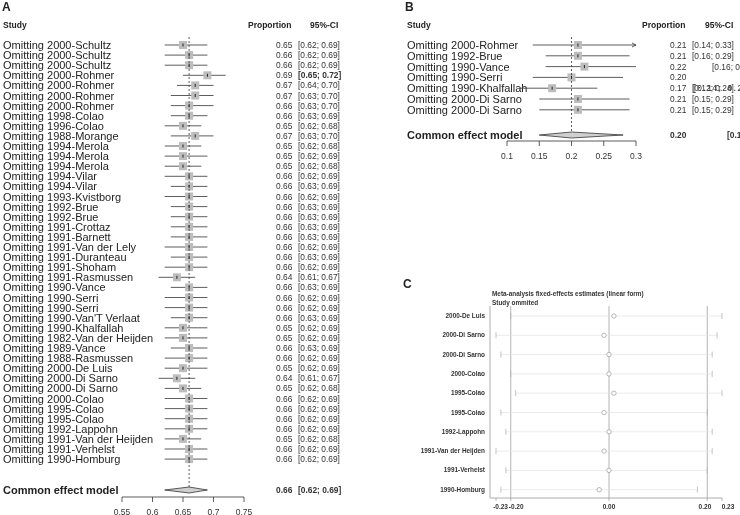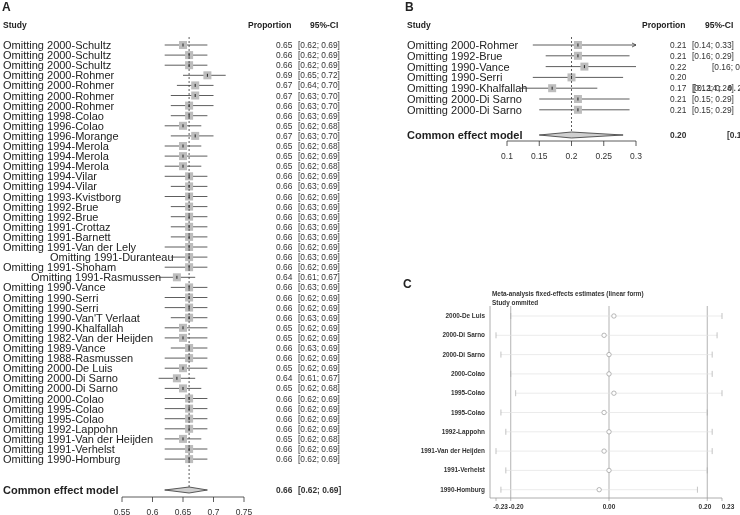--- a/index.html
+++ b/index.html
@@ -31,37 +31,37 @@
       <div class="abs row-val" style="left:276px;top:40px;">0.65</div>
       <div class="abs row-val" style="left:298px;top:40px;">[0.62; 0.69]</div>
       <div class="abs row-label" style="left:3px;top:50.1px;">Omitting 2000-Schultz</div>
       <div class="abs row-val" style="left:276px;top:50.1px;">0.66</div>
       <div class="abs row-val" style="left:298px;top:50.1px;">[0.62; 0.69]</div>
       <div class="abs row-label" style="left:3px;top:60.2px;">Omitting 2000-Schultz</div>
       <div class="abs row-val" style="left:276px;top:60.2px;">0.66</div>
       <div class="abs row-val" style="left:298px;top:60.2px;">[0.62; 0.69]</div>
       <div class="abs row-label" style="left:3px;top:70.3px;">Omitting 2000-Rohmer</div>
       <div class="abs row-val" style="left:276px;top:70.3px;">0.69</div>
-      <div class="abs row-val" style="left:298px;top:70.3px;">[0.65; 0.72]</div>
+      <div class="abs row-val" style="left:298px;top:70.3px;font-weight:bold;">[0.65; 0.72]</div>
       <div class="abs row-label" style="left:3px;top:80.4px;">Omitting 2000-Rohmer</div>
       <div class="abs row-val" style="left:276px;top:80.4px;">0.67</div>
       <div class="abs row-val" style="left:298px;top:80.4px;">[0.64; 0.70]</div>
       <div class="abs row-label" style="left:3px;top:90.5px;">Omitting 2000-Rohmer</div>
       <div class="abs row-val" style="left:276px;top:90.5px;">0.67</div>
       <div class="abs row-val" style="left:298px;top:90.5px;">[0.63; 0.70]</div>
       <div class="abs row-label" style="left:3px;top:100.6px;">Omitting 2000-Rohmer</div>
       <div class="abs row-val" style="left:276px;top:100.6px;">0.66</div>
       <div class="abs row-val" style="left:298px;top:100.6px;">[0.63; 0.70]</div>
       <div class="abs row-label" style="left:3px;top:110.7px;">Omitting 1998-Colao</div>
       <div class="abs row-val" style="left:276px;top:110.7px;">0.66</div>
       <div class="abs row-val" style="left:298px;top:110.7px;">[0.63; 0.69]</div>
       <div class="abs row-label" style="left:3px;top:120.8px;">Omitting 1996-Colao</div>
       <div class="abs row-val" style="left:276px;top:120.8px;">0.65</div>
       <div class="abs row-val" style="left:298px;top:120.8px;">[0.62; 0.68]</div>
-      <div class="abs row-label" style="left:3px;top:130.89999999999998px;">Omitting 1996-Morange</div>
+      <div class="abs row-label" style="left:3px;top:130.89999999999998px;">Omitting 1988-Morange</div>
       <div class="abs row-val" style="left:276px;top:130.89999999999998px;">0.67</div>
       <div class="abs row-val" style="left:298px;top:130.89999999999998px;">[0.63; 0.70]</div>
       <div class="abs row-label" style="left:3px;top:141px;">Omitting 1994-Merola</div>
       <div class="abs row-val" style="left:276px;top:141px;">0.65</div>
       <div class="abs row-val" style="left:298px;top:141px;">[0.62; 0.68]</div>
       <div class="abs row-label" style="left:3px;top:151.1px;">Omitting 1994-Merola</div>
       <div class="abs row-val" style="left:276px;top:151.1px;">0.65</div>
       <div class="abs row-val" style="left:298px;top:151.1px;">[0.62; 0.69]</div>
       <div class="abs row-label" style="left:3px;top:161.2px;">Omitting 1994-Merola</div>
       <div class="abs row-val" style="left:276px;top:161.2px;">0.65</div>
@@ -83,27 +83,27 @@
       <div class="abs row-val" style="left:298px;top:211.7px;">[0.63; 0.69]</div>
       <div class="abs row-label" style="left:3px;top:221.79999999999998px;">Omitting 1991-Crottaz</div>
       <div class="abs row-val" style="left:276px;top:221.79999999999998px;">0.66</div>
       <div class="abs row-val" style="left:298px;top:221.79999999999998px;">[0.63; 0.69]</div>
       <div class="abs row-label" style="left:3px;top:231.9px;">Omitting 1991-Barnett</div>
       <div class="abs row-val" style="left:276px;top:231.9px;">0.66</div>
       <div class="abs row-val" style="left:298px;top:231.9px;">[0.63; 0.69]</div>
       <div class="abs row-label" style="left:3px;top:242px;">Omitting 1991-Van der Lely</div>
       <div class="abs row-val" style="left:276px;top:242px;">0.66</div>
       <div class="abs row-val" style="left:298px;top:242px;">[0.62; 0.69]</div>
-      <div class="abs row-label" style="left:3px;top:252.10000000000002px;margin-left:47px;">Omitting 1991-Duranteau</div>
+      <div class="abs row-label" style="left:3px;top:252.10000000000002px;">Omitting 1991-Duranteau</div>
       <div class="abs row-val" style="left:276px;top:252.10000000000002px;">0.66</div>
       <div class="abs row-val" style="left:298px;top:252.10000000000002px;">[0.63; 0.69]</div>
       <div class="abs row-label" style="left:3px;top:262.2px;">Omitting 1991-Shoham</div>
       <div class="abs row-val" style="left:276px;top:262.2px;">0.66</div>
       <div class="abs row-val" style="left:298px;top:262.2px;">[0.62; 0.69]</div>
-      <div class="abs row-label" style="left:3px;top:272.29999999999995px;margin-left:28px;">Omitting 1991-Rasmussen</div>
+      <div class="abs row-label" style="left:3px;top:272.29999999999995px;">Omitting 1991-Rasmussen</div>
       <div class="abs row-val" style="left:276px;top:272.29999999999995px;">0.64</div>
       <div class="abs row-val" style="left:298px;top:272.29999999999995px;">[0.61; 0.67]</div>
       <div class="abs row-label" style="left:3px;top:282.4px;">Omitting 1990-Vance</div>
       <div class="abs row-val" style="left:276px;top:282.4px;">0.66</div>
       <div class="abs row-val" style="left:298px;top:282.4px;">[0.63; 0.69]</div>
       <div class="abs row-label" style="left:3px;top:292.5px;">Omitting 1990-Serri</div>
       <div class="abs row-val" style="left:276px;top:292.5px;">0.66</div>
       <div class="abs row-val" style="left:298px;top:292.5px;">[0.62; 0.69]</div>
       <div class="abs row-label" style="left:3px;top:302.59999999999997px;">Omitting 1990-Serri</div>
       <div class="abs row-val" style="left:276px;top:302.59999999999997px;">0.66</div>

